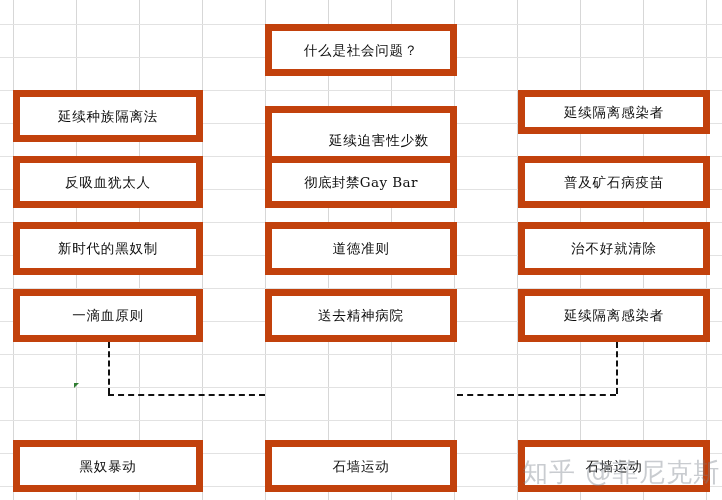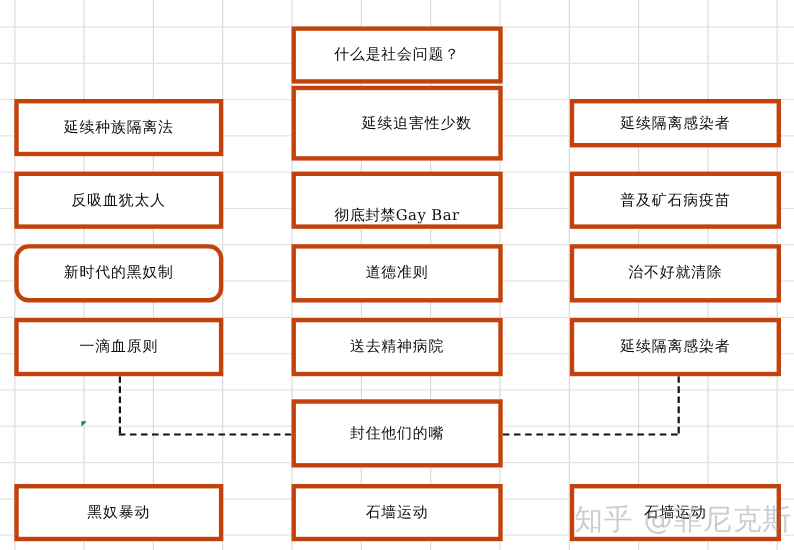--- a/index.html
+++ b/index.html
@@ -13,31 +13,31 @@
 
   
   .grid{position:absolute;left:0;top:0;width:722px;height:500px;}
   .gl-v{position:absolute;top:0;width:1px;height:500px;background:#d7d7d7;}
   .gl-h{position:absolute;left:0;height:1px;width:722px;background:#e2e2e2;}
 
   
   .node{
     position:absolute;
     background:#ffffff;
-    border:4px solid #c2410c;
+    border:7px solid #c2410c;
     box-sizing:border-box;
     display:flex;align-items:center;justify-content:center;
     text-align:center;
     color:#0d0d0d;
     font-size:13.5px;
     letter-spacing:.8px;
     line-height:1.2;
     z-index:5;
   }
-  .node.latin{letter-spacing:.4px;align-items:flex-end;}
+  .node.latin{letter-spacing:.4px;}
 
   
   .conn{position:absolute;z-index:4;}
   .vdash{
     width:0;border-left:2px dashed #111;
   }
   .hdash{
     height:0;border-top:2px dashed #111;
   }
 
@@ -96,36 +96,36 @@
     </div>
 
   <div class="node" id="title-node" style="left: 265px; top: 24px; width: 192px; height: 52px;">
     <span>什么是社会问题？</span>
   </div>
 
   <div id="node-layer">
       <div class="node" style="left: 13px; top: 90px; width: 190px; height: 52px;">
         <span>延续种族隔离法</span>
       </div>
-      <div class="node" style="left: 265px; top: 78px; width: 192px; height: 68px; padding-left: 36px;">
+      <div class="node" style="left: 265px; top: 106px; width: 192px; height: 68px; padding-left: 36px;">
         <span>延续迫害性少数</span>
       </div>
       <div class="node" style="left: 518px; top: 90px; width: 192px; height: 44px;">
         <span>延续隔离感染者</span>
       </div>
       <div class="node" style="left: 13px; top: 156px; width: 190px; height: 52px;">
         <span>反吸血犹太人</span>
       </div>
       <div class="node latin" style="left: 265px; top: 156px; width: 192px; height: 52px;">
         <span>彻底封禁Gay Bar</span>
       </div>
       <div class="node" style="left: 518px; top: 156px; width: 192px; height: 52px;">
         <span>普及矿石病疫苗</span>
       </div>
-      <div class="node" style="left: 13px; top: 222px; width: 190px; height: 53px; border-radius: 13px;">
+      <div class="node" style="left: 13px; top: 222px; width: 190px; height: 53px;">
         <span>新时代的黑奴制</span>
       </div>
       <div class="node" style="left: 265px; top: 222px; width: 192px; height: 53px;">
         <span>道德准则</span>
       </div>
       <div class="node" style="left: 518px; top: 222px; width: 192px; height: 53px;">
         <span>治不好就清除</span>
       </div>
       <div class="node" style="left: 13px; top: 289px; width: 190px; height: 53px;">
         <span>一滴血原则</span>
@@ -140,23 +140,20 @@
         <span>黑奴暴动</span>
       </div>
       <div class="node" style="left: 265px; top: 440px; width: 192px; height: 52px;">
         <span>石墙运动</span>
       </div>
       <div class="node" style="left: 518px; top: 440px; width: 192px; height: 52px;">
         <span>石墙运动</span>
       </div>
     </div>
 
-  <div class="node" id="center-node" style="left: 265px; top: 363px; width: 192px; height: 62px;">
-    <span>封住他们的嘴</span>
-  </div>
 
   <div id="connector-layer">
       <div class="conn vdash" style="left: 108px; top: 342px; height: 52px;"></div>
       <div class="conn hdash" style="left: 108px; top: 394px; width: 157px;"></div>
       <div class="conn vdash" style="left: 616px; top: 342px; height: 52px;"></div>
       <div class="conn hdash" style="left: 457px; top: 394px; width: 159px;"></div>
     </div>
 
   <div class="green-mark" id="green-mark" style="left: 74px; top: 383px; border-left-color: rgb(47, 125, 50);"></div>
 

